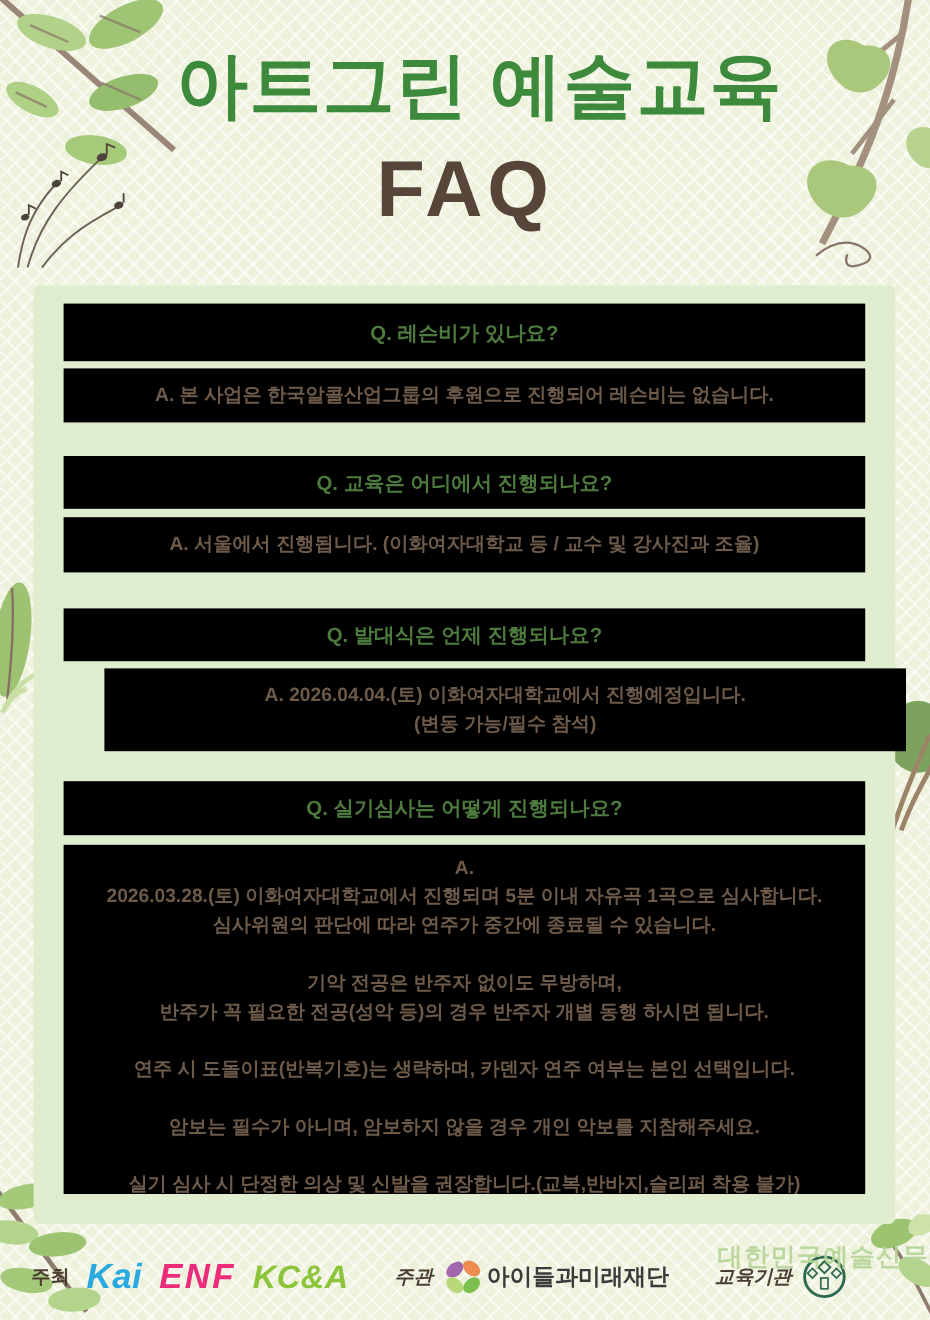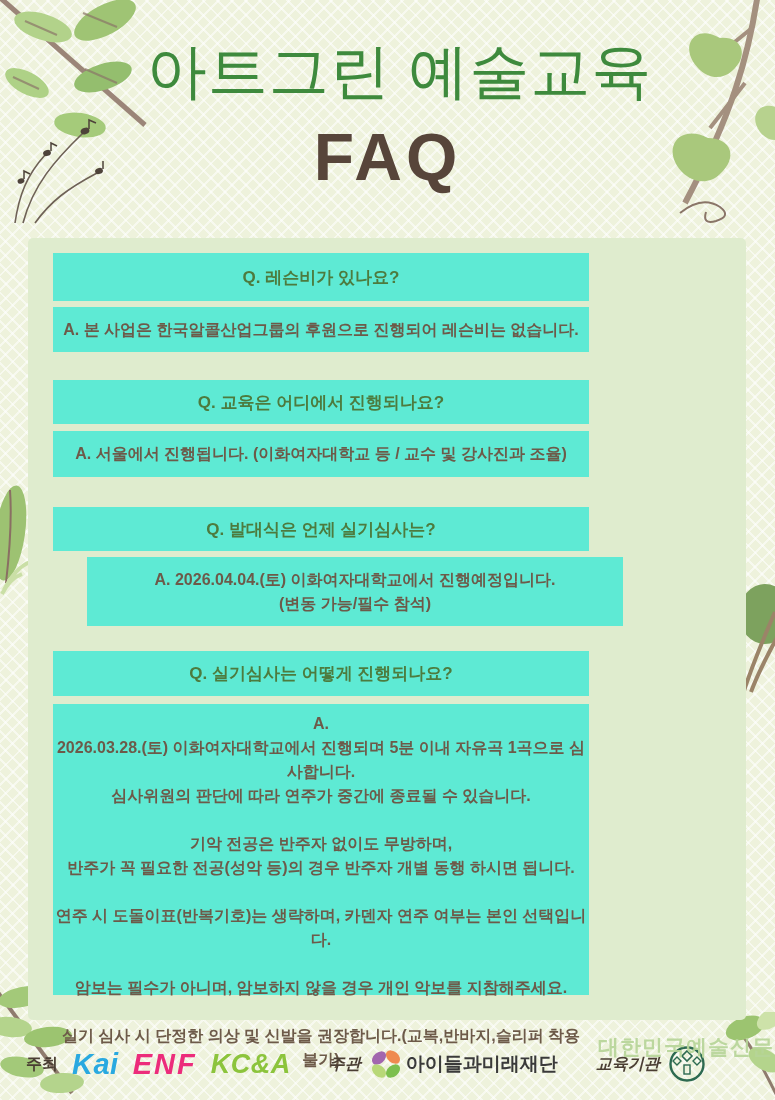--- a/index.html
+++ b/index.html
@@ -6,28 +6,28 @@
   body{
     width:775px;height:1100px;position:relative;overflow:hidden;
     font-family:"Liberation Sans","DejaVu Sans",sans-serif;
     background-color:#eef2dc;
     background-image:
       repeating-linear-gradient(45deg, rgba(255,255,255,.55) 0 2px, transparent 2px 10px),
       repeating-linear-gradient(-45deg, rgba(255,255,255,.55) 0 2px, transparent 2px 10px);
   }
   .decor{position:absolute;pointer-events:none;}
   .title-wrap{position:absolute;top:42px;left:0;width:775px;text-align:center;z-index:2;}
-  .title-main{font-size:60px;font-weight:400;letter-spacing:1px;line-height:1.0;padding-left:24px;}
+  .title-main{font-size:60px;font-weight:700;letter-spacing:1px;line-height:1.0;padding-left:24px;}
   .title-sub{font-size:66px;font-weight:800;letter-spacing:4px;margin-top:22px;line-height:1.0;}
   .panel{
     position:absolute;left:28px;top:238px;width:718px;height:782px;
     background:#dfecce;border-radius:5px;z-index:1;
   }
   .wbox{
-    position:absolute;left:25px;width:536px;background:#5eead4;
+    position:absolute;left:25px;width:668px;background:#000000;
     display:flex;align-items:center;justify-content:center;text-align:center;
   }
   .qtext{font-size:17px;font-weight:800;}
   .atext{font-size:16px;font-weight:700;white-space:pre-line;line-height:1.5;}
   .abox-long{align-items:flex-start;padding-top:8px;box-sizing:border-box;}
   .footer{
     position:absolute;left:26px;top:1038px;width:745px;height:52px;
     display:flex;align-items:center;z-index:2;
   }
   .f-label{font-size:16px;font-weight:800;color:#4a3e33;white-space:nowrap;}
@@ -124,21 +124,21 @@
   </div>
 
   <div class="wbox" style="top:142px;height:44px;">
     <div class="qtext" style="color: rgb(77, 123, 62);">Q. 교육은 어디에서 진행되나요?</div>
   </div>
   <div class="wbox" style="top:193px;height:46px;">
     <div class="atext" style="color: rgb(109, 90, 73);">A. 서울에서 진행됩니다. (이화여자대학교 등 / 교수 및 강사진과 조율)</div>
   </div>
 
   <div class="wbox" style="top:269px;height:44px;">
-    <div class="qtext" style="color: rgb(77, 123, 62);">Q. 발대식은 언제 실기심사는?</div>
+    <div class="qtext" style="color: rgb(77, 123, 62);">Q. 발대식은 언제 진행되나요?</div>
   </div>
   <div class="wbox" style="top:319px;height:69px;margin-left:34px;">
     <div class="atext" style="color: rgb(109, 90, 73);">A. 2026.04.04.(토) 이화여자대학교에서 진행예정입니다.
 (변동 가능/필수 참석)</div>
   </div>
 
   <div class="wbox" style="top:413px;height:45px;">
     <div class="qtext" style="color: rgb(77, 123, 62);">Q. 실기심사는 어떻게 진행되나요?</div>
   </div>
   <div class="wbox abox-long" style="top:466px;height:291px;">

